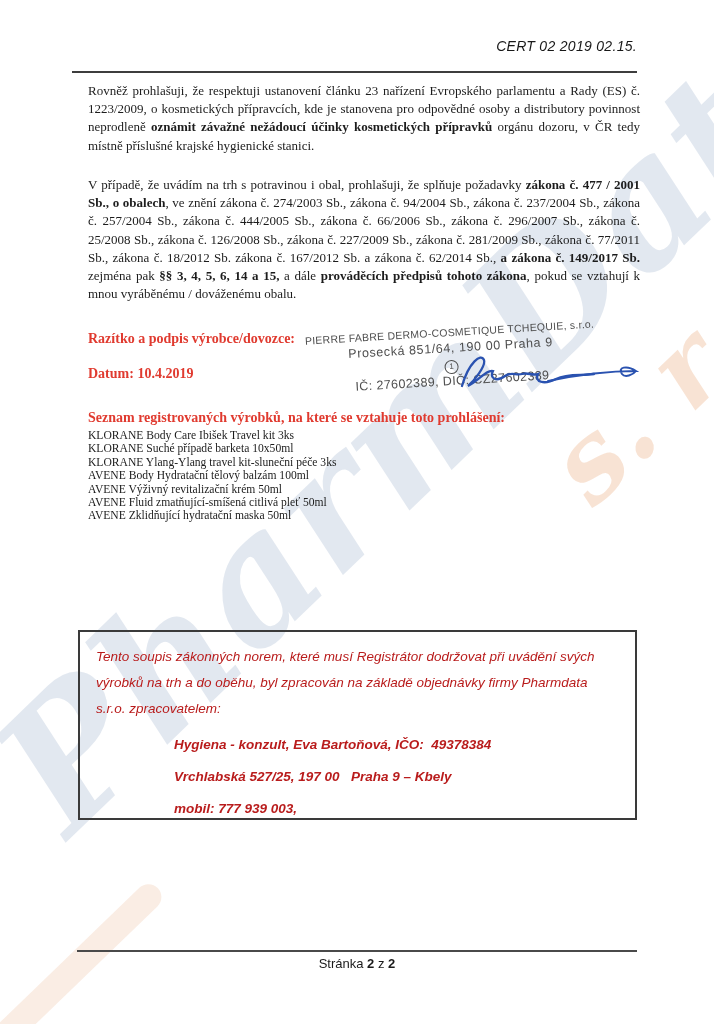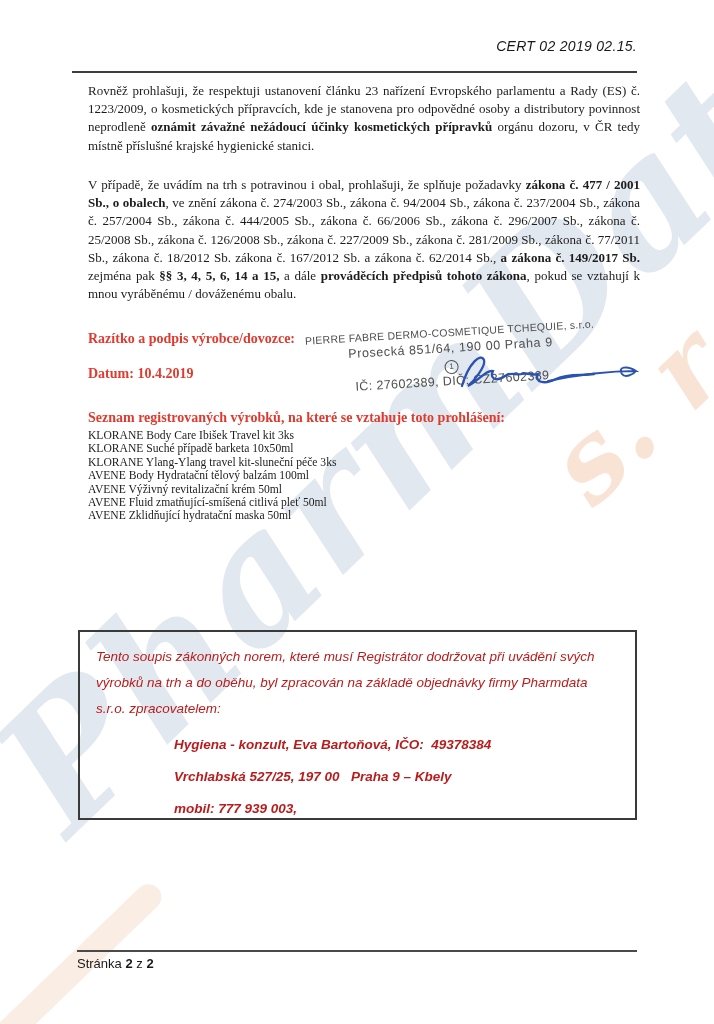--- a/index.html
+++ b/index.html
@@ -93,21 +93,21 @@
     font-size:13.5px;line-height:26px;font-weight:400;
   }
   .box-line{
     margin-left:94px;margin-top:14px;
     font-size:13.5px;line-height:18px;font-weight:700;
     white-space:pre;
   }
   
   .bottom-rule{position:absolute;top:950px;left:77px;width:560px;border-top:2px solid #4a4a4a;}
   .footer-text{
-    position:absolute;top:956px;left:77px;width:560px;
+    position:absolute;top:956px;left:77px;width:560px;text-align:center;
     font-family:"Liberation Sans", sans-serif;font-size:13px;color:#1a1a1a;
     white-space:pre;
   }
   .footer-text b{font-weight:bold;}
 </style>
 </head>
 <body>
 
 <div class="page">
 

